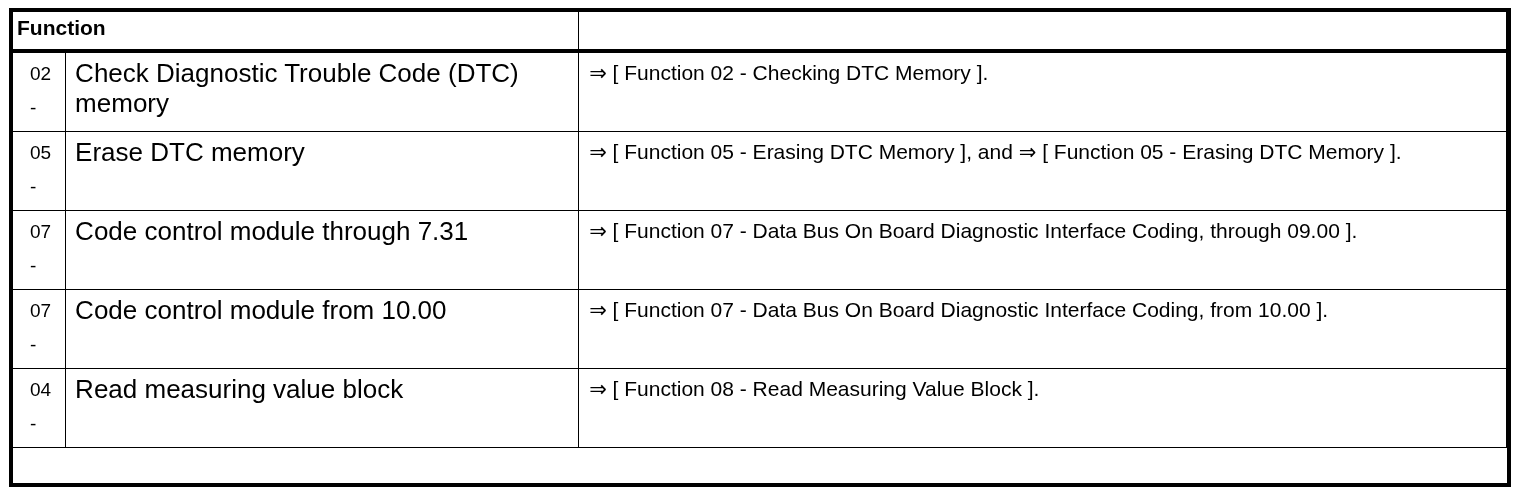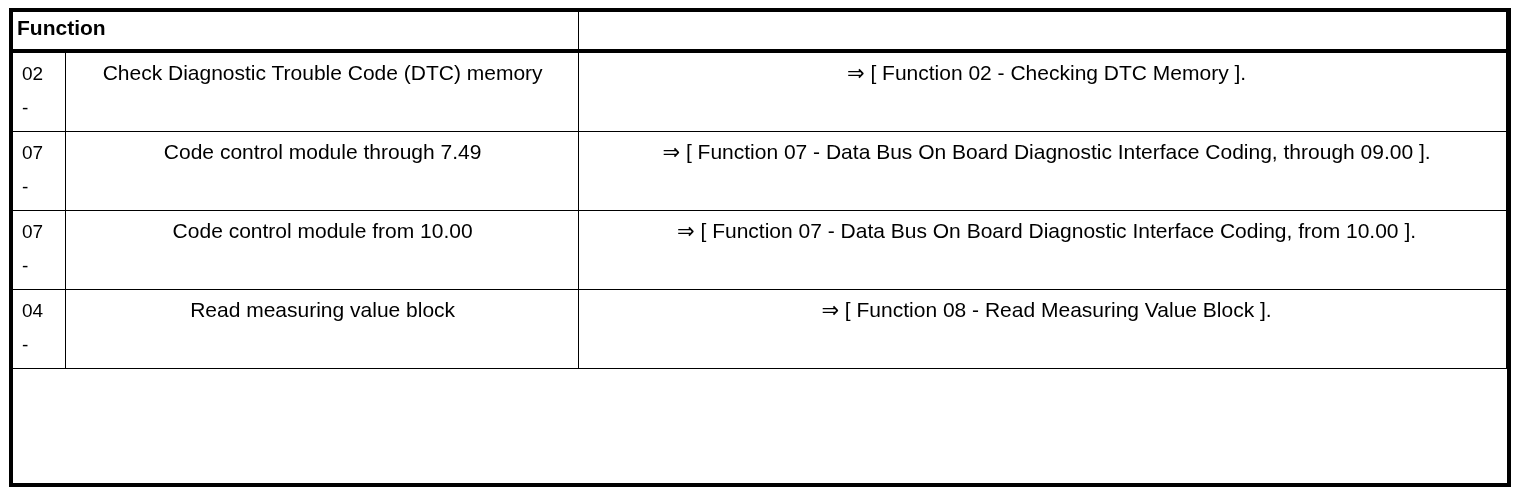--- a/index.html
+++ b/index.html
@@ -68,34 +68,33 @@
   }
   
   col.c-code  { width: 56px; }
   col.c-desc  { width: 512px; }
   col.c-ref   { width: 926px; }
 
   
   td.code-cell {
     font-size: 19px;
     line-height: 34px;
-    padding: 4px 0 6px 12px;
+    padding: 4px 0 6px 20px;
     white-space: nowrap;
   }
   td.desc-cell {
-    font-size: 21px;
+    font-size: 26px;
     line-height: 30px;
     padding: 5px 8px 6px 9px;
-    text-align: center;
+    text-align: left;
   }
   td.ref-cell {
     font-size: 21px;
     line-height: 30px;
     padding: 5px 2px 6px 10px;
-    text-align: center;
   }
   .code-num { display: block; }
   .code-dash { display: block; }
 
   tr.row-r0 td { height: 62px; }
   tr.row-r1 td { height: 62px; }
   tr.row-r2 td { height: 60px; }
   tr.row-r3 td { height: 62px; }
   tr.row-r4 td { height: 61px; }
   tr.row-r5 td { height: 60px; }
@@ -123,28 +122,36 @@
 
       <tr class="row-r0">
         <td class="code-cell">
           <span class="code-num">02</span>
           <span class="code-dash">-</span>
         </td>
         <td class="desc-cell">Check Diagnostic Trouble Code (DTC) memory</td>
         <td class="ref-cell">⇒ [ Function 02 - Checking DTC Memory ].</td>
       </tr>
 
+      <tr class="row-r1">
+        <td class="code-cell">
+          <span class="code-num">05</span>
+          <span class="code-dash">-</span>
+        </td>
+        <td class="desc-cell">Erase DTC memory</td>
+        <td class="ref-cell">⇒ [ Function 05 - Erasing DTC Memory ], and ⇒ [ Function 05 - Erasing DTC Memory ].</td>
+      </tr>
 
 
       <tr class="row-r3">
         <td class="code-cell">
           <span class="code-num">07</span>
           <span class="code-dash">-</span>
         </td>
-        <td class="desc-cell">Code control module through 7.49</td>
+        <td class="desc-cell">Code control module through 7.31</td>
         <td class="ref-cell">⇒ [ Function 07 - Data Bus On Board Diagnostic Interface Coding, through 09.00 ].</td>
       </tr>
 
       <tr class="row-r4">
         <td class="code-cell">
           <span class="code-num">07</span>
           <span class="code-dash">-</span>
         </td>
         <td class="desc-cell">Code control module from 10.00</td>
         <td class="ref-cell">⇒ [ Function 07 - Data Bus On Board Diagnostic Interface Coding, from 10.00 ].</td>

